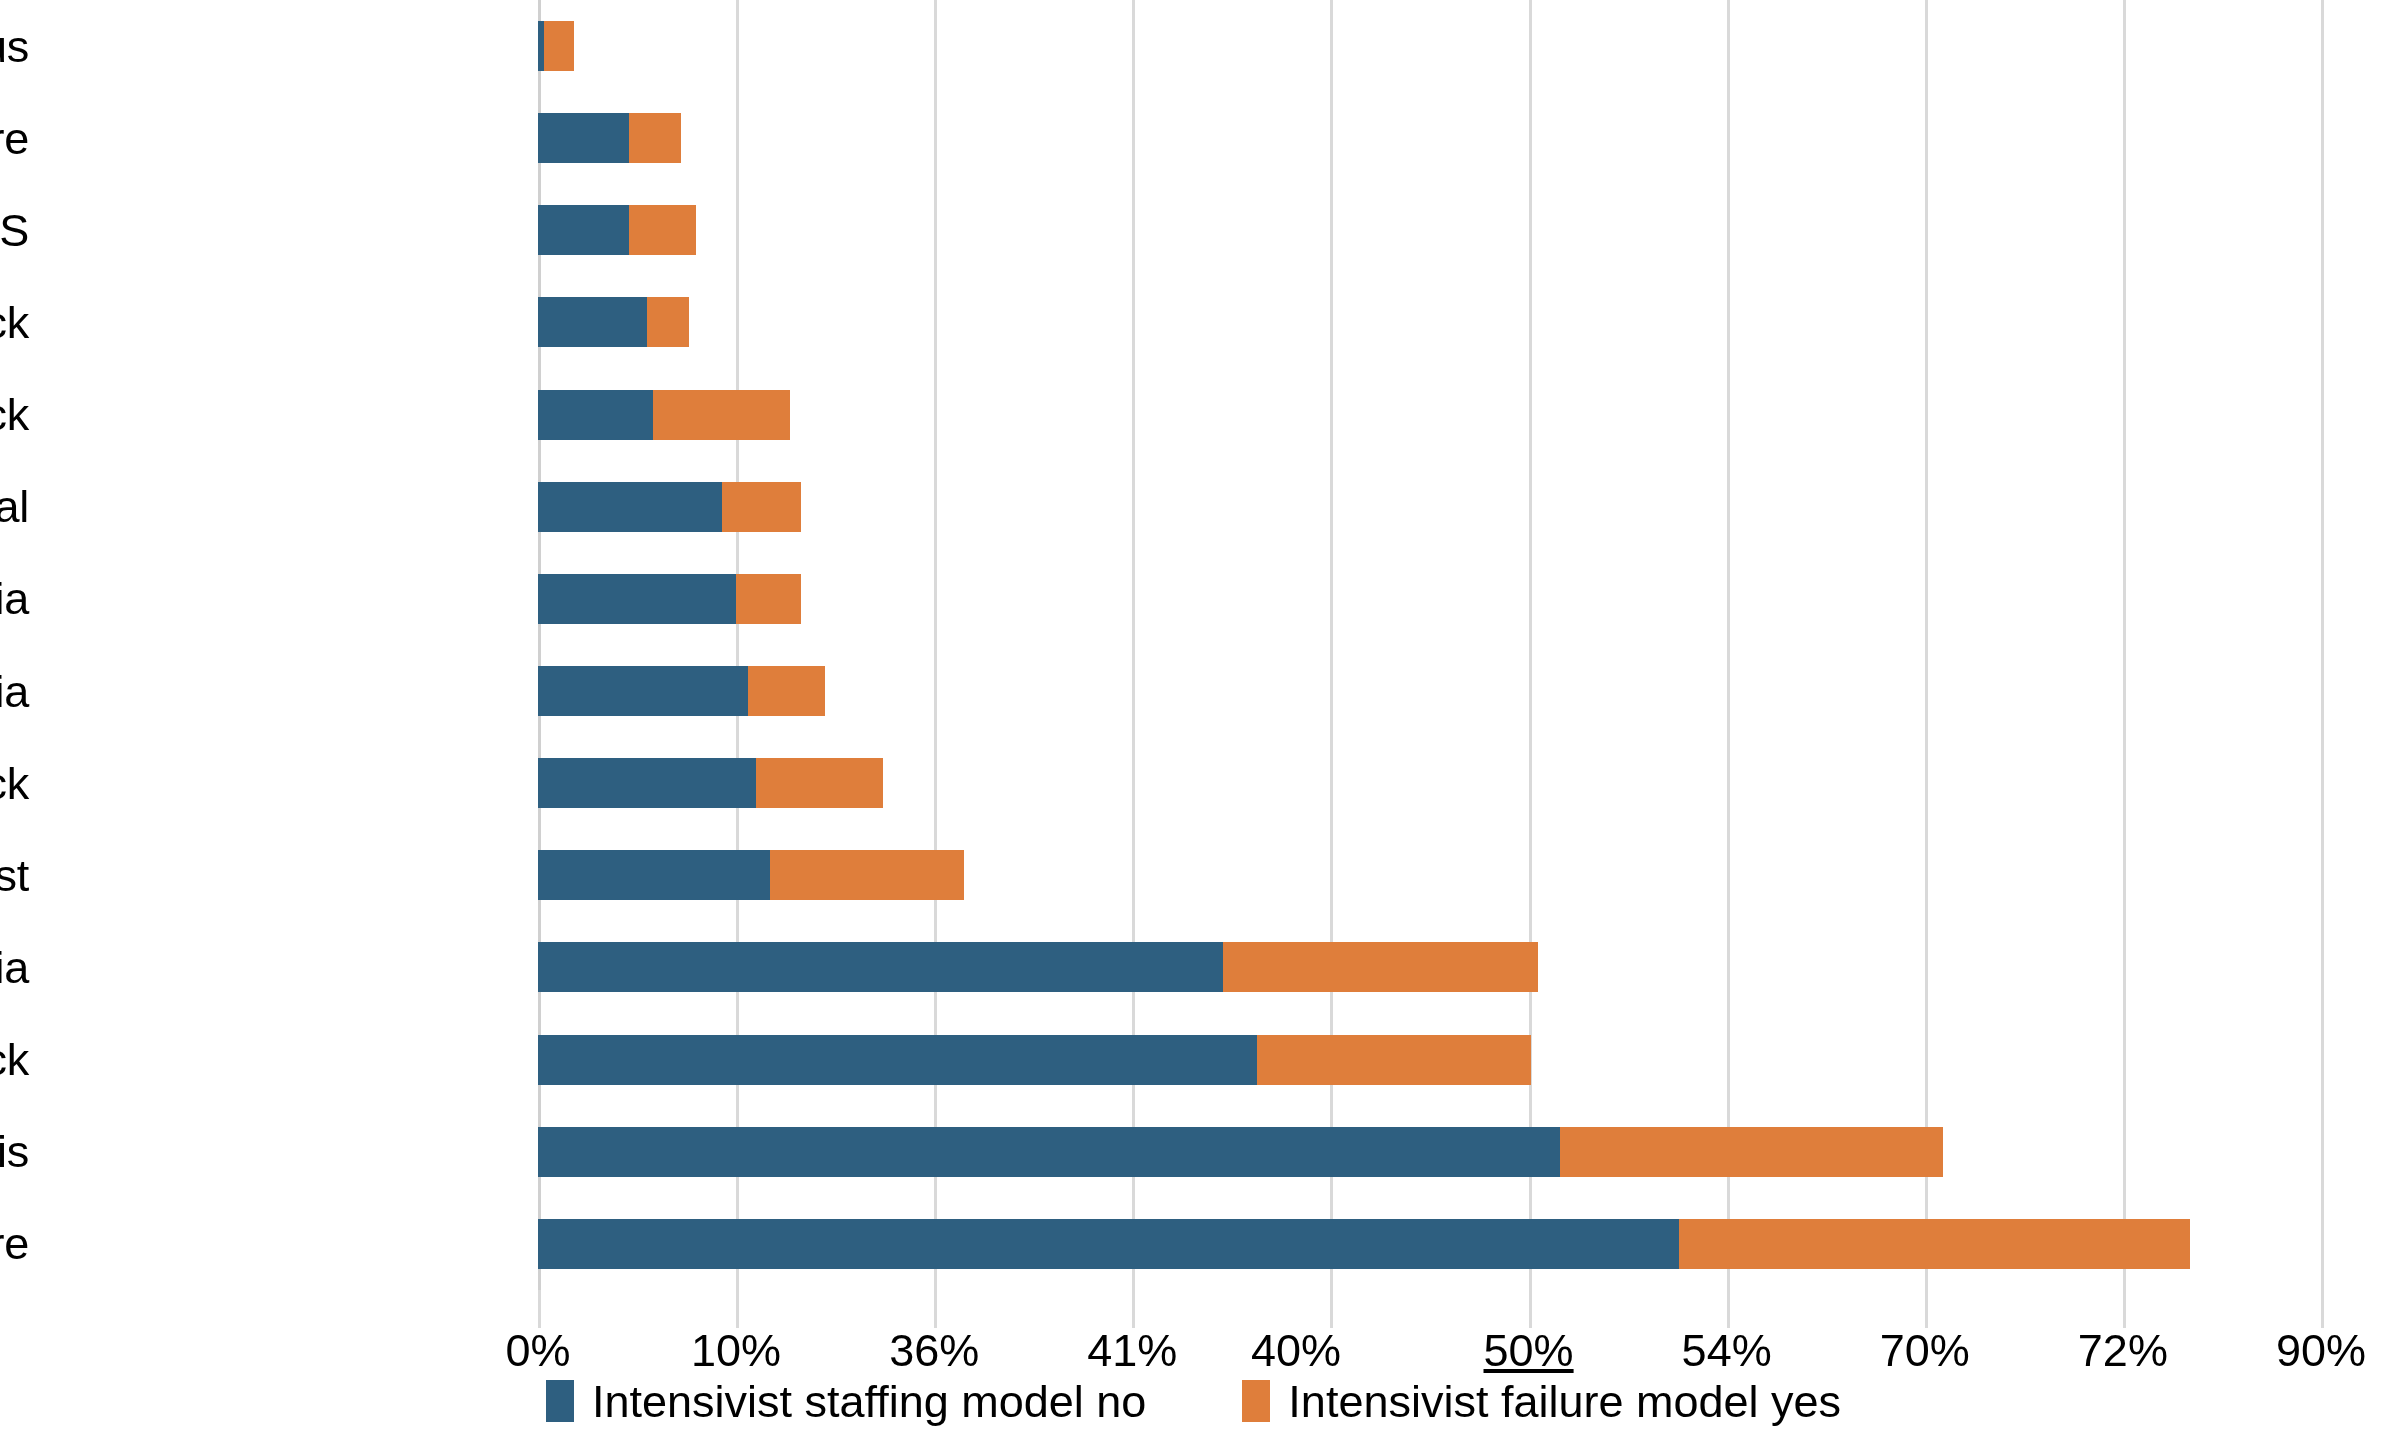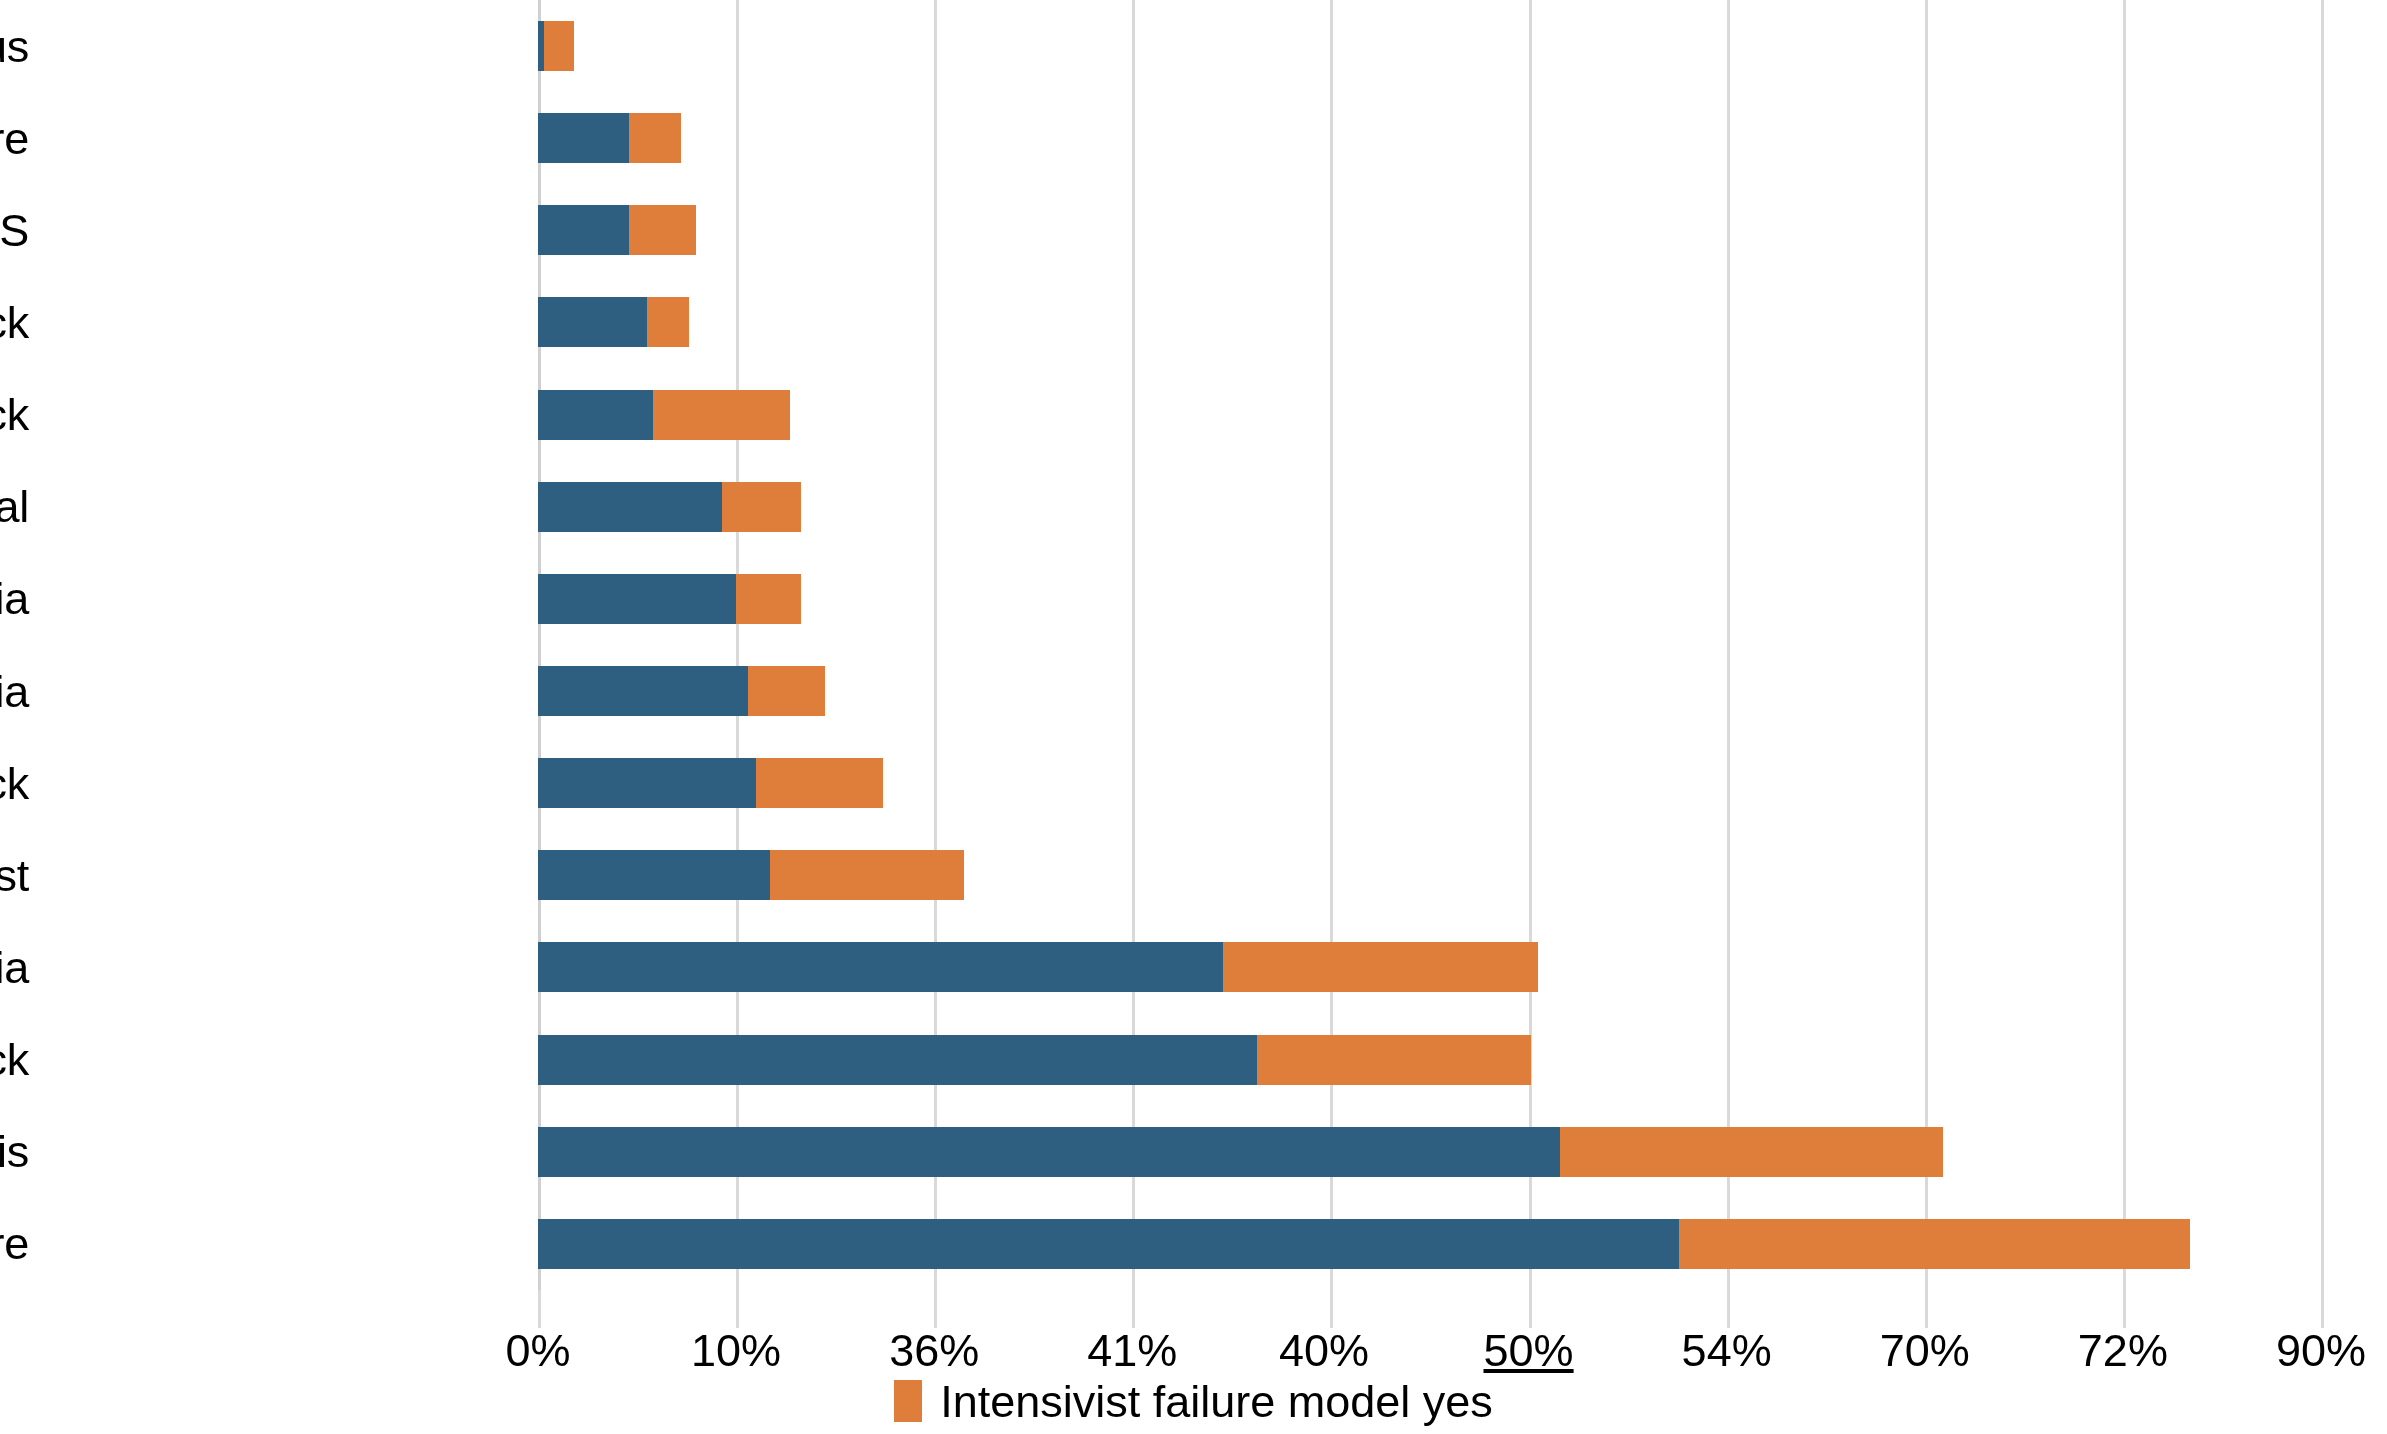--- a/index.html
+++ b/index.html
@@ -263,33 +263,37 @@
   <div id="xaxis">
       <div class="tick" style="left: 538px;"></div>
       <div class="tick-label" style="left: 538px;">0%</div>
       <div class="tick" style="left: 736.111px;"></div>
       <div class="tick-label" style="left: 736.111px;">10%</div>
       <div class="tick" style="left: 934.222px;"></div>
       <div class="tick-label" style="left: 934.222px;">36%</div>
       <div class="tick" style="left: 1132.33px;"></div>
       <div class="tick-label" style="left: 1132.33px;">41%</div>
       <div class="tick" style="left: 1330.44px;"></div>
-      <div class="tick-label" style="left: 1324px; text-align: right;">40%</div>
+      <div class="tick-label" style="left: 1296px; text-align: right;">40%</div>
       <div class="tick" style="left: 1528.56px;"></div>
       <div class="tick-label" style="left: 1528.56px; text-decoration: underline;">50%</div>
       <div class="tick" style="left: 1726.67px;"></div>
       <div class="tick-label" style="left: 1726.67px;">54%</div>
       <div class="tick" style="left: 1924.78px;"></div>
       <div class="tick-label" style="left: 1924.78px;">70%</div>
       <div class="tick" style="left: 2122.89px;"></div>
       <div class="tick-label" style="left: 2122.89px;">72%</div>
       <div class="tick" style="left: 2321px;"></div>
       <div class="tick-label" style="left: 2321px;">90%</div>
     </div>
 
   <div id="legend">
       <div class="legend-item">
+        <span class="legend-swatch no" style="background: rgb(46, 95, 128);"></span>
+        <span class="legend-text">Intensivist staffing model no</span>
+      </div>
+      <div class="legend-item">
         <span class="legend-swatch yes" style="background: rgb(223, 126, 59);"></span>
         <span class="legend-text">Intensivist failure model yes</span>
       </div>
     </div>
 
 </div>
 
 </body></html>

